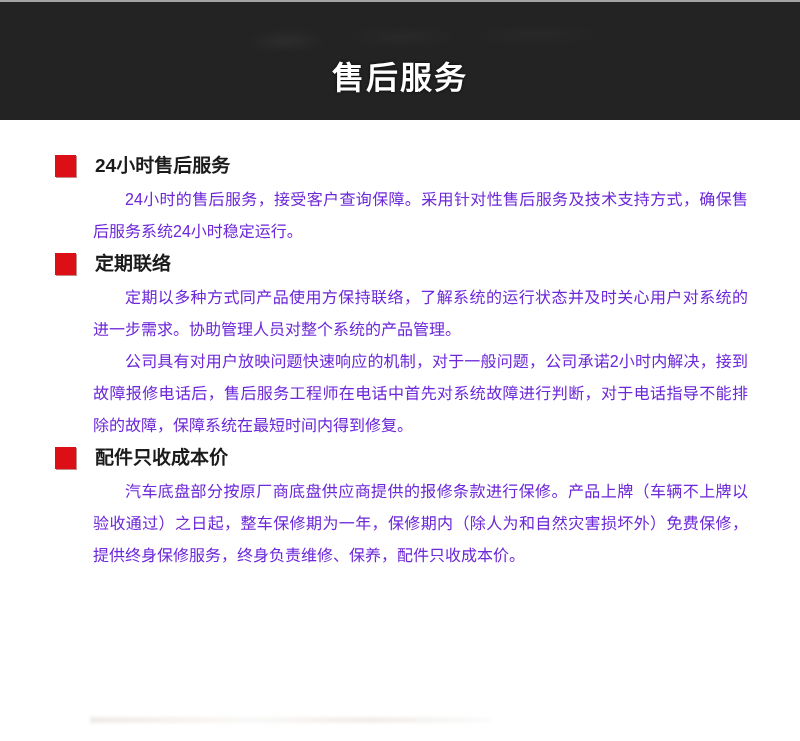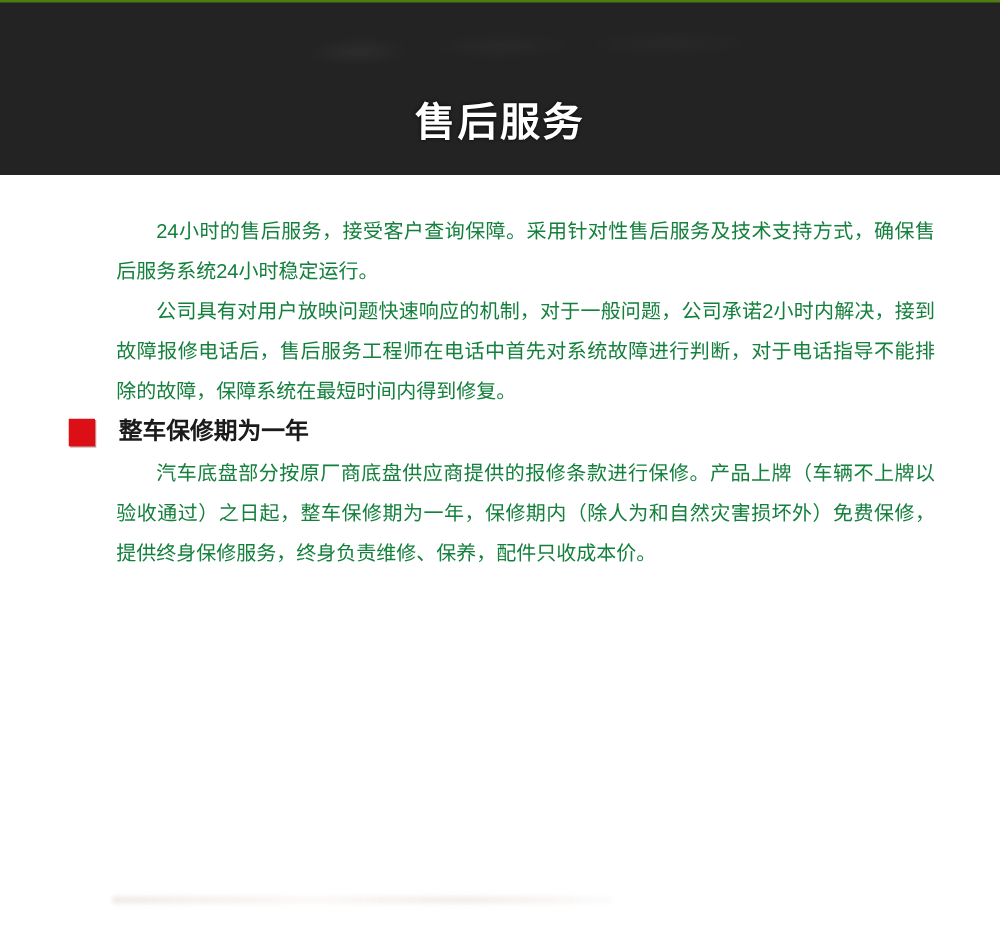--- a/index.html
+++ b/index.html
@@ -11,23 +11,23 @@
     height: 741px;
     background: #ffffff;
     overflow: hidden;
     font-family: "Liberation Sans", "DejaVu Sans", sans-serif;
     position: relative;
   }
   
   .banner {
     position: relative;
     width: 100%;
-    height: 140px;
+    height: 120px;
     background: #232323;
-    border-top: 2px solid #4d7c0f;
+    border-top: 2px solid #a3a3a3;
     box-sizing: border-box;
     display: flex;
     align-items: flex-end;
     justify-content: center;
     overflow: hidden;
   }
   .banner-title {
     color: #ffffff;
     font-size: 32px;
     font-weight: bold;
@@ -73,21 +73,21 @@
     font-size: 19px;
     font-weight: bold;
     line-height: 22px;
     color: #1b1b1b;
   }
   .para {
     margin: 0 0 0 38px;
     font-size: 16px;
     line-height: 32px;
     text-indent: 2em;
-    color: #15803d;
+    color: #6d28d9;
     text-align: justify;
   }
   .footer-artifact {
     position: absolute;
     left: 90px;
     bottom: 18px;
     width: 400px;
     height: 6px;
     background: linear-gradient(90deg,
       rgba(205,190,175,0.30), rgba(225,215,205,0.15) 40%,
@@ -100,31 +100,42 @@
 <body>
 
 <header class="banner">
   <div class="banner-smudge"></div>
   <h1 class="banner-title">售后服务</h1>
 </header>
 
 <main class="content">
 
   <section>
+    <div class="section-heading">
+      <span class="bullet"></span>
+      <span class="heading-text">24小时售后服务</span>
+    </div>
     <p class="para">24小时的售后服务，接受客户查询保障。采用针对性售后服务及技术支持方式，确保售后服务系统24小时稳定运行。</p>
   </section>
 
+  <section>
+    <div class="section-heading">
+      <span class="bullet"></span>
+      <span class="heading-text">定期联络</span>
+    </div>
+    <p class="para">定期以多种方式同产品使用方保持联络，了解系统的运行状态并及时关心用户对系统的进一步需求。协助管理人员对整个系统的产品管理。</p>
+  </section>
 
   <section>
     <p class="para">公司具有对用户放映问题快速响应的机制，对于一般问题，公司承诺2小时内解决，接到故障报修电话后，售后服务工程师在电话中首先对系统故障进行判断，对于电话指导不能排除的故障，保障系统在最短时间内得到修复。</p>
   </section>
 
   <section>
     <div class="section-heading">
       <span class="bullet"></span>
-      <span class="heading-text">整车保修期为一年</span>
+      <span class="heading-text">配件只收成本价</span>
     </div>
     <p class="para">汽车底盘部分按原厂商底盘供应商提供的报修条款进行保修。产品上牌（车辆不上牌以验收通过）之日起，整车保修期为一年，保修期内（除人为和自然灾害损坏外）免费保修，提供终身保修服务，终身负责维修、保养，配件只收成本价。</p>
   </section>
 
 </main>
 
 <div class="footer-artifact"></div>
 
 </body></html>

